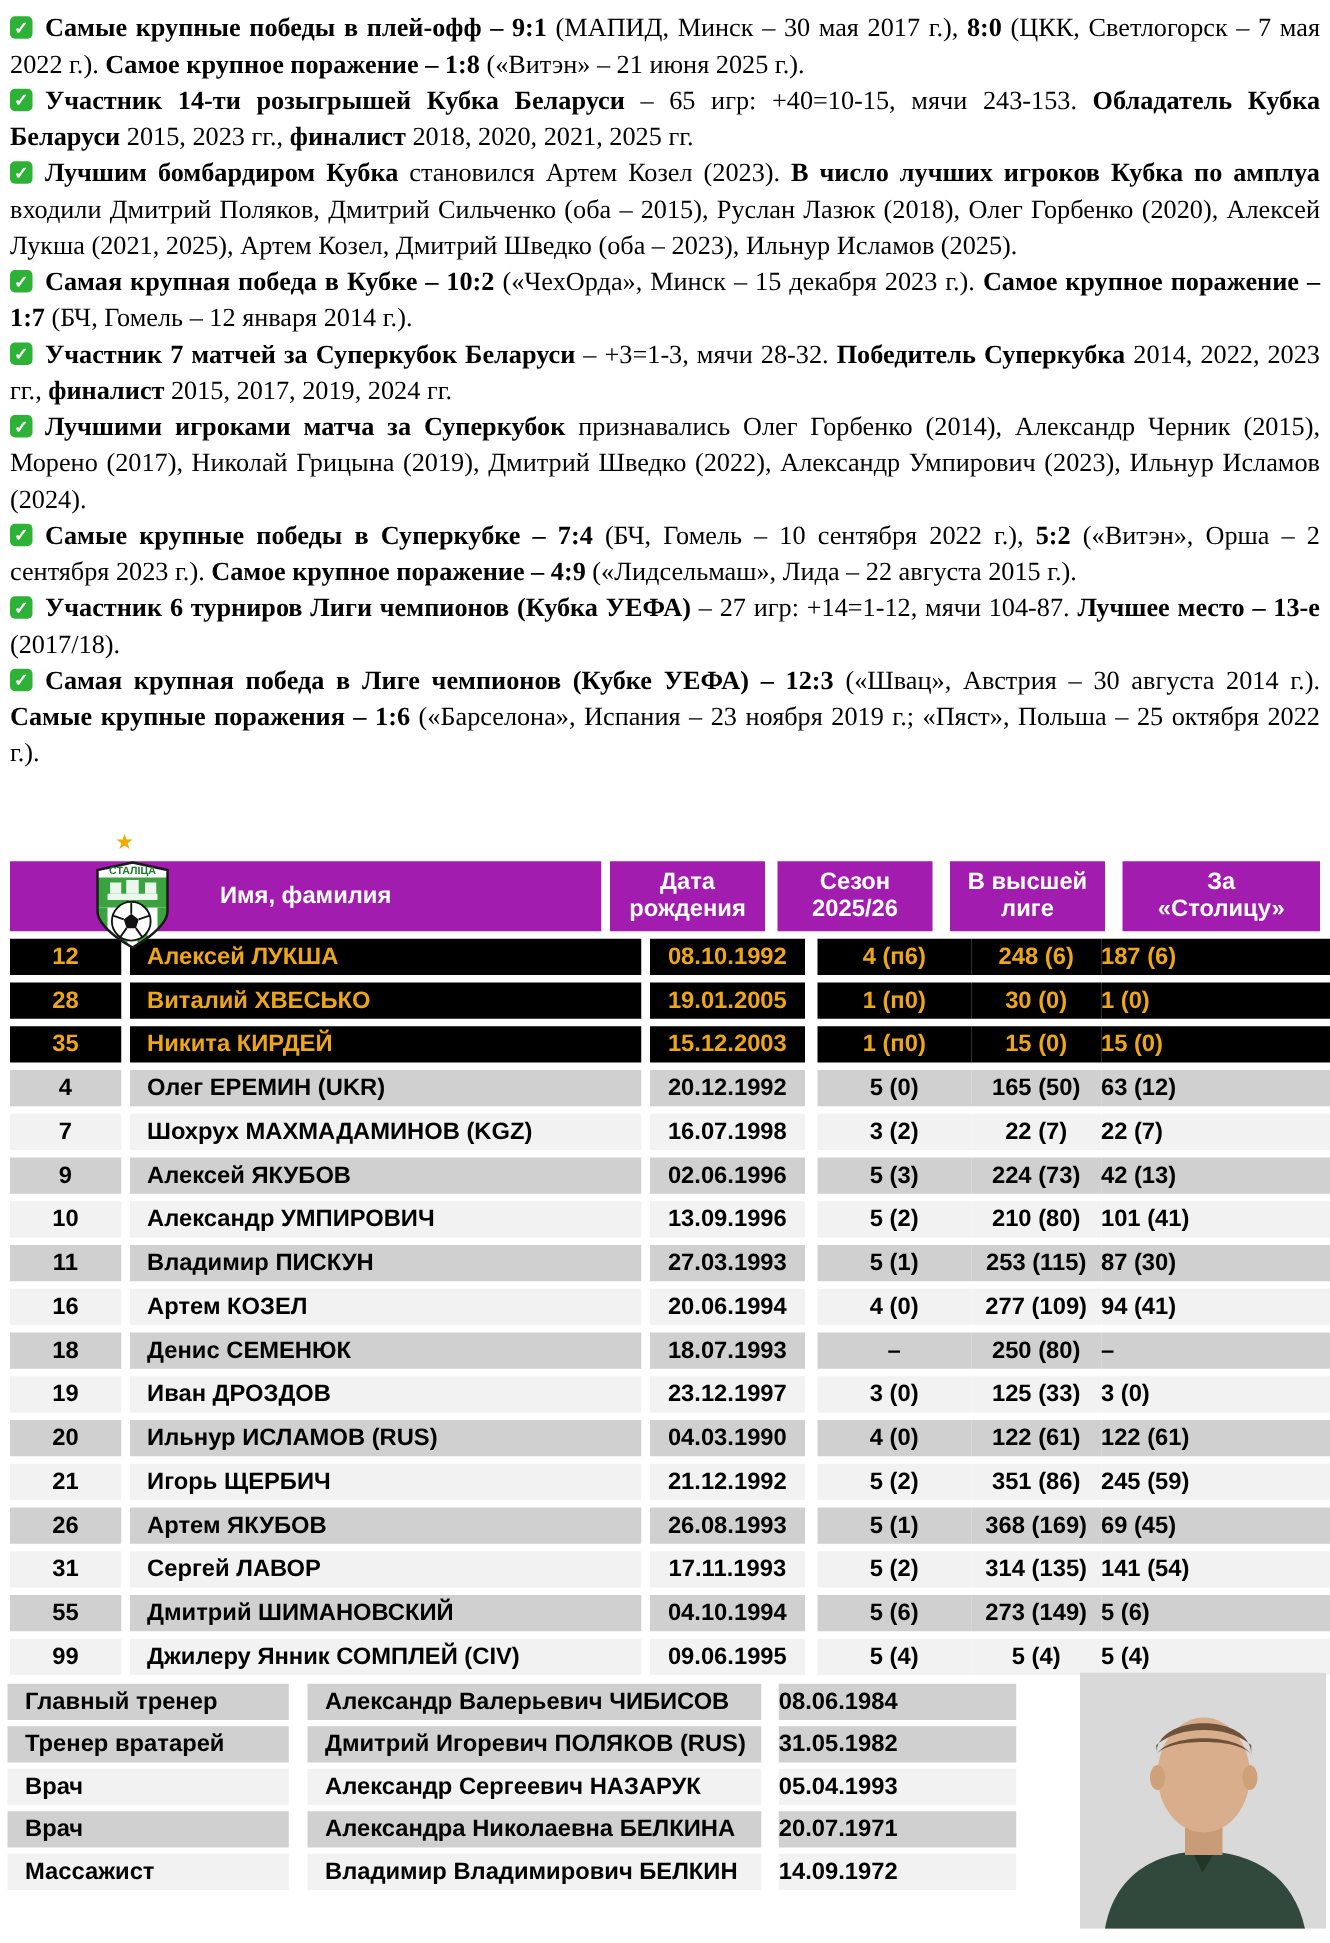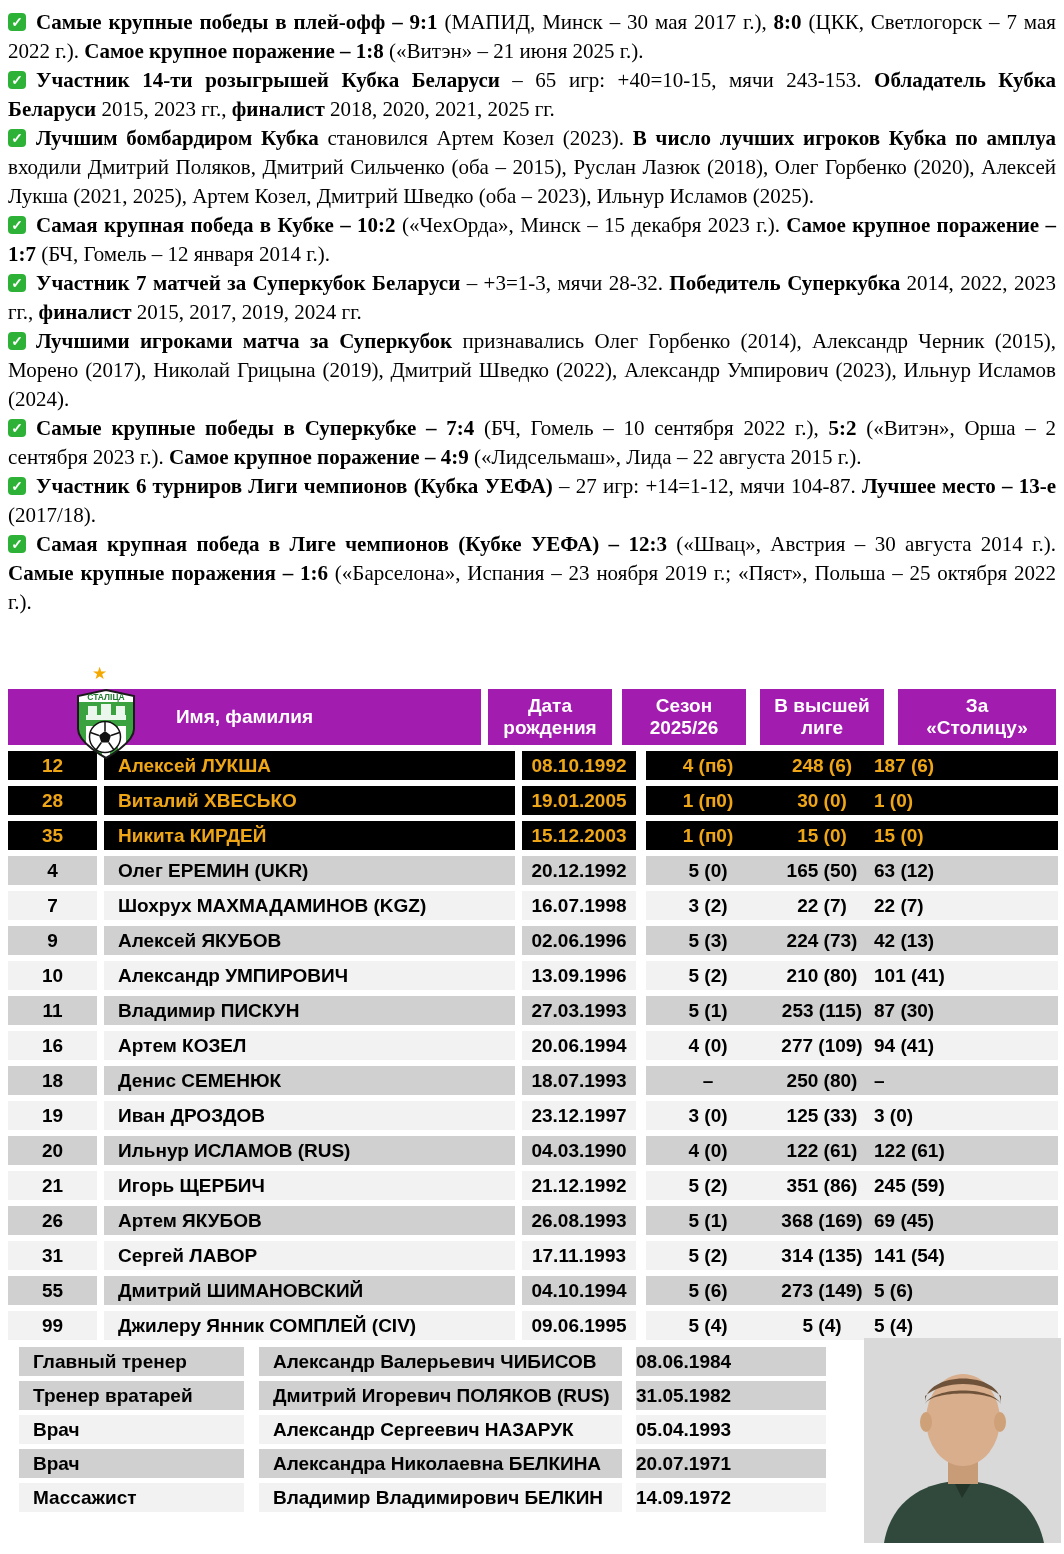--- a/index.html
+++ b/index.html
@@ -29,33 +29,33 @@
   .h-season{width:124px;margin-left:10px;}
   .h-league{width:124px;margin-left:14px;}
   .h-stol{width:158px;margin-left:14px;}
 
   .club-logo{position:absolute;left:66px;top:-1px;z-index:4;}
 
   .trow{display:flex;height:29px;margin-bottom:6px;color:#000;
         font:700 19px/29px "Liberation Sans",sans-serif;}
   .c-num{width:89px;margin-left:8px;text-align:center;}
   .c-name{width:411px;margin-left:7px;padding-left:14px;box-sizing:border-box;white-space:nowrap;overflow:hidden;}
-  .c-date{width:114px;margin-left:7px;text-align:center;}
+  .c-date{width:124px;margin-left:7px;text-align:center;}
   .c-season{width:124px;margin-left:10px;text-align:center;}
   .c-league{width:104px;text-align:center;}
   .c-stol{width:184px;text-align:left;}
   .dark>div{background:#d0d0d0;}
   .light>div{background:#f2f2f2;}
   .gk>div{background:#000;color:#efa616;}
 
   
   .staff{position:absolute;left:0;top:1347px;width:1064px;}
   .srow{display:flex;height:29px;margin-bottom:5px;color:#000;
         font:700 19px/29px "Liberation Sans",sans-serif;}
-  .s-role{width:225px;margin-left:19px;padding-left:14px;box-sizing:border-box;}
+  .s-role{width:225px;margin-left:6px;padding-left:14px;box-sizing:border-box;}
   .s-name{width:363px;margin-left:15px;padding-left:14px;box-sizing:border-box;white-space:nowrap;}
   .s-date{width:190px;margin-left:14px;box-sizing:border-box;}
 
   
   .photo{position:absolute;left:864px;top:1338px;width:197px;height:205px;z-index:6;}
 </style>
 </head>
 <body>
 
 <div class="page">

